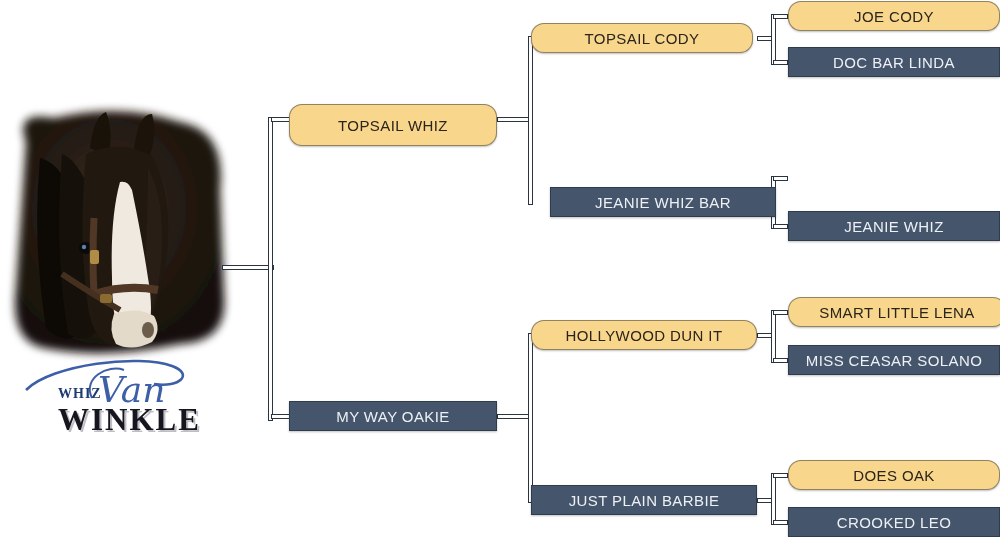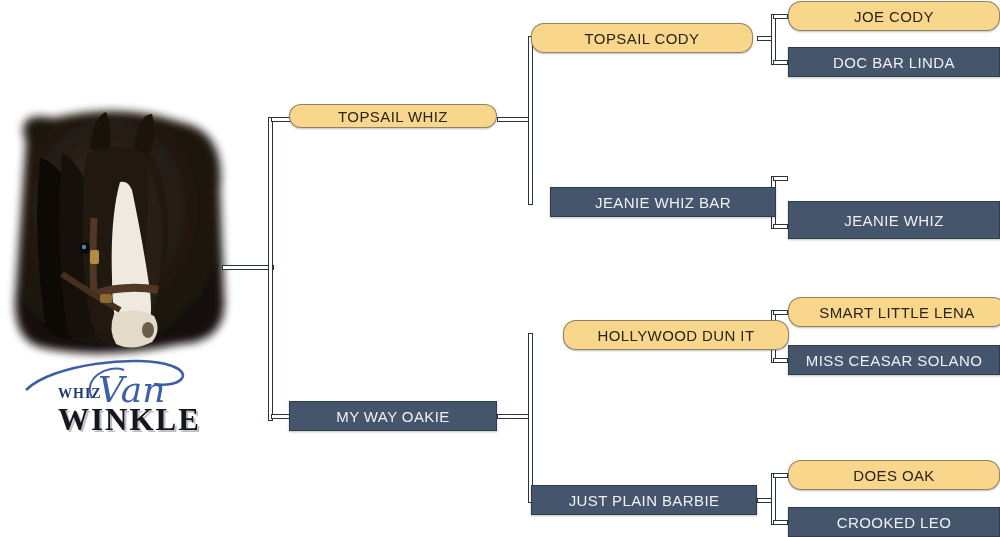--- a/index.html
+++ b/index.html
@@ -91,29 +91,29 @@
   <div class="line" style="left:757px;top:333px;width:19px;height:5px;"></div>
   <div class="line" style="left:771px;top:310px;width:5px;height:53px;"></div>
   <div class="line" style="left:773px;top:310px;width:15px;height:5px;"></div>
   <div class="line" style="left:773px;top:358px;width:15px;height:5px;"></div>
 
   <div class="line" style="left:757px;top:498px;width:19px;height:5px;"></div>
   <div class="line" style="left:771px;top:473px;width:5px;height:52px;"></div>
   <div class="line" style="left:773px;top:473px;width:15px;height:5px;"></div>
   <div class="line" style="left:773px;top:520px;width:15px;height:5px;"></div>
 
-  <div class="node sire" style="left:289px;top:104px;width:208px;height:24px;">TOPSAIL WHIZ</div>
+  <div class="node sire" style="left:289px;top:104px;width:208px;height:42px;">TOPSAIL WHIZ</div>
   <div class="node dam" style="left:289px;top:401px;width:208px;height:30px;">MY WAY OAKIE</div>
 
   <div class="node sire" style="left:531px;top:23px;width:222px;height:30px;">TOPSAIL CODY</div>
   <div class="node dam" style="left:531px;top:187px;width:226px;height:30px;margin-left:19px;">JEANIE WHIZ BAR</div>
-  <div class="node sire" style="left:531px;top:320px;width:226px;height:30px;margin-left:32px;">HOLLYWOOD DUN IT</div>
+  <div class="node sire" style="left:531px;top:320px;width:226px;height:30px;">HOLLYWOOD DUN IT</div>
   <div class="node dam" style="left:531px;top:485px;width:226px;height:30px;">JUST PLAIN BARBIE</div>
 
   <div class="node sire" style="left:788px;top:1px;width:212px;height:30px;">JOE CODY</div>
   <div class="node dam" style="left:788px;top:47px;width:212px;height:30px;">DOC BAR LINDA</div>
-  <div class="node dam" style="left:788px;top:201px;width:212px;height:38px;">JEANIE WHIZ</div>
+  <div class="node dam" style="left:788px;top:211px;width:212px;height:30px;">JEANIE WHIZ</div>
   <div class="node sire" style="left:788px;top:297px;width:218px;height:30px;">SMART LITTLE LENA</div>
   <div class="node dam" style="left:788px;top:345px;width:212px;height:30px;">MISS CEASAR SOLANO</div>
   <div class="node sire" style="left:788px;top:460px;width:212px;height:30px;">DOES OAK</div>
   <div class="node dam" style="left:788px;top:507px;width:212px;height:30px;">CROOKED LEO</div>
 
 </div>
 
 </body></html>

